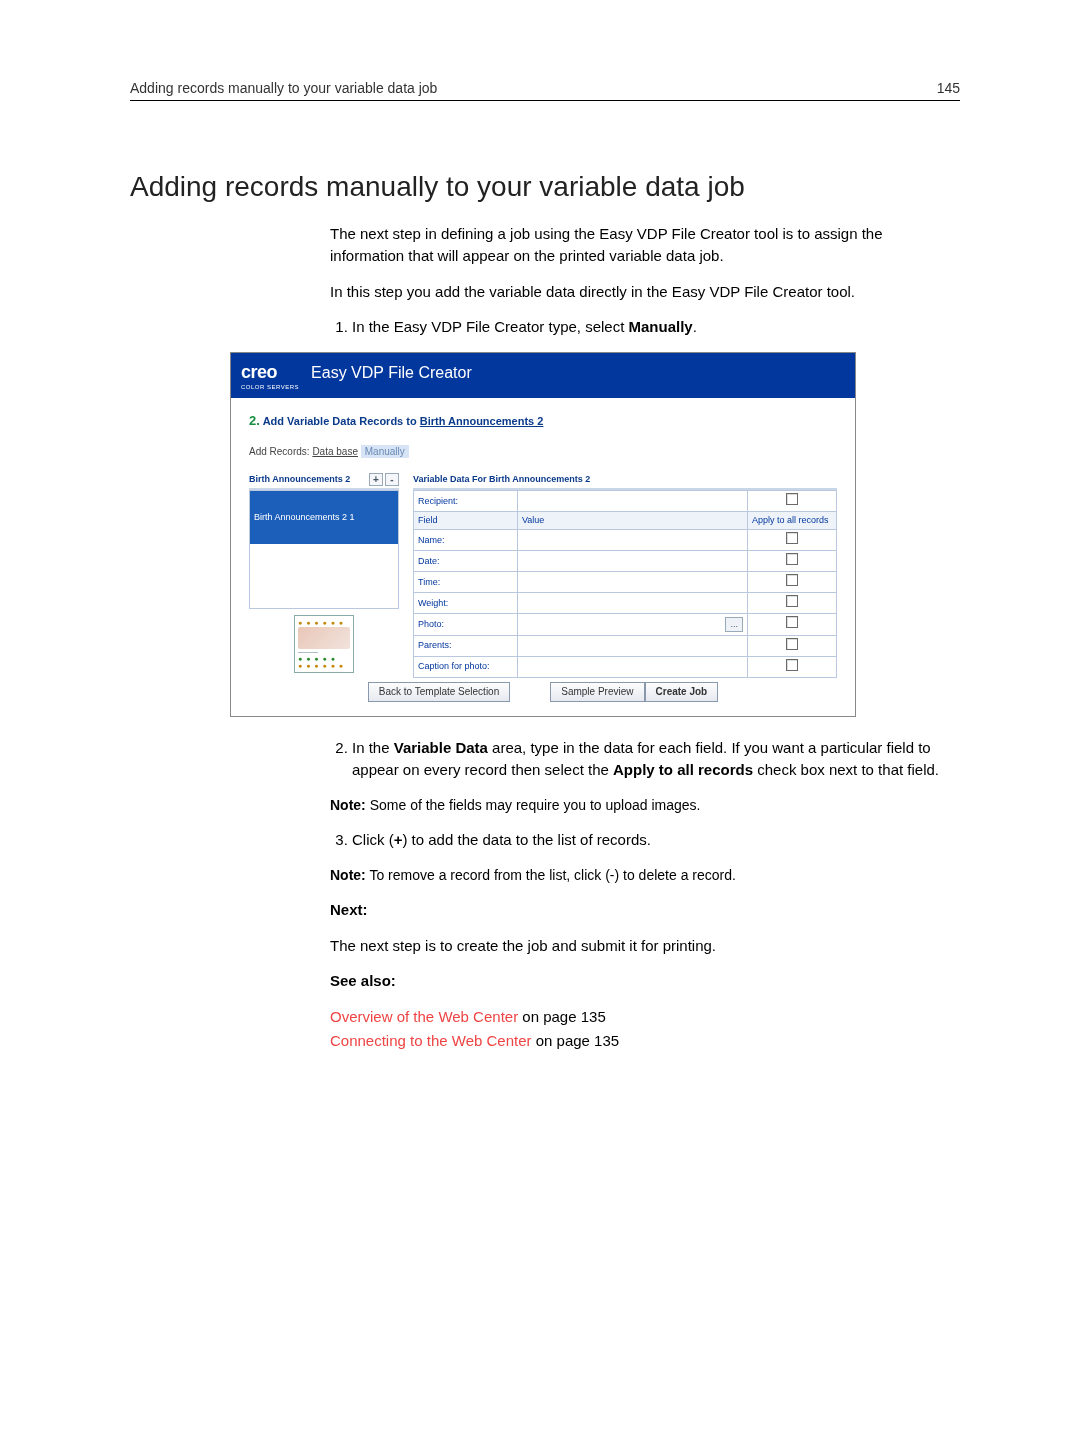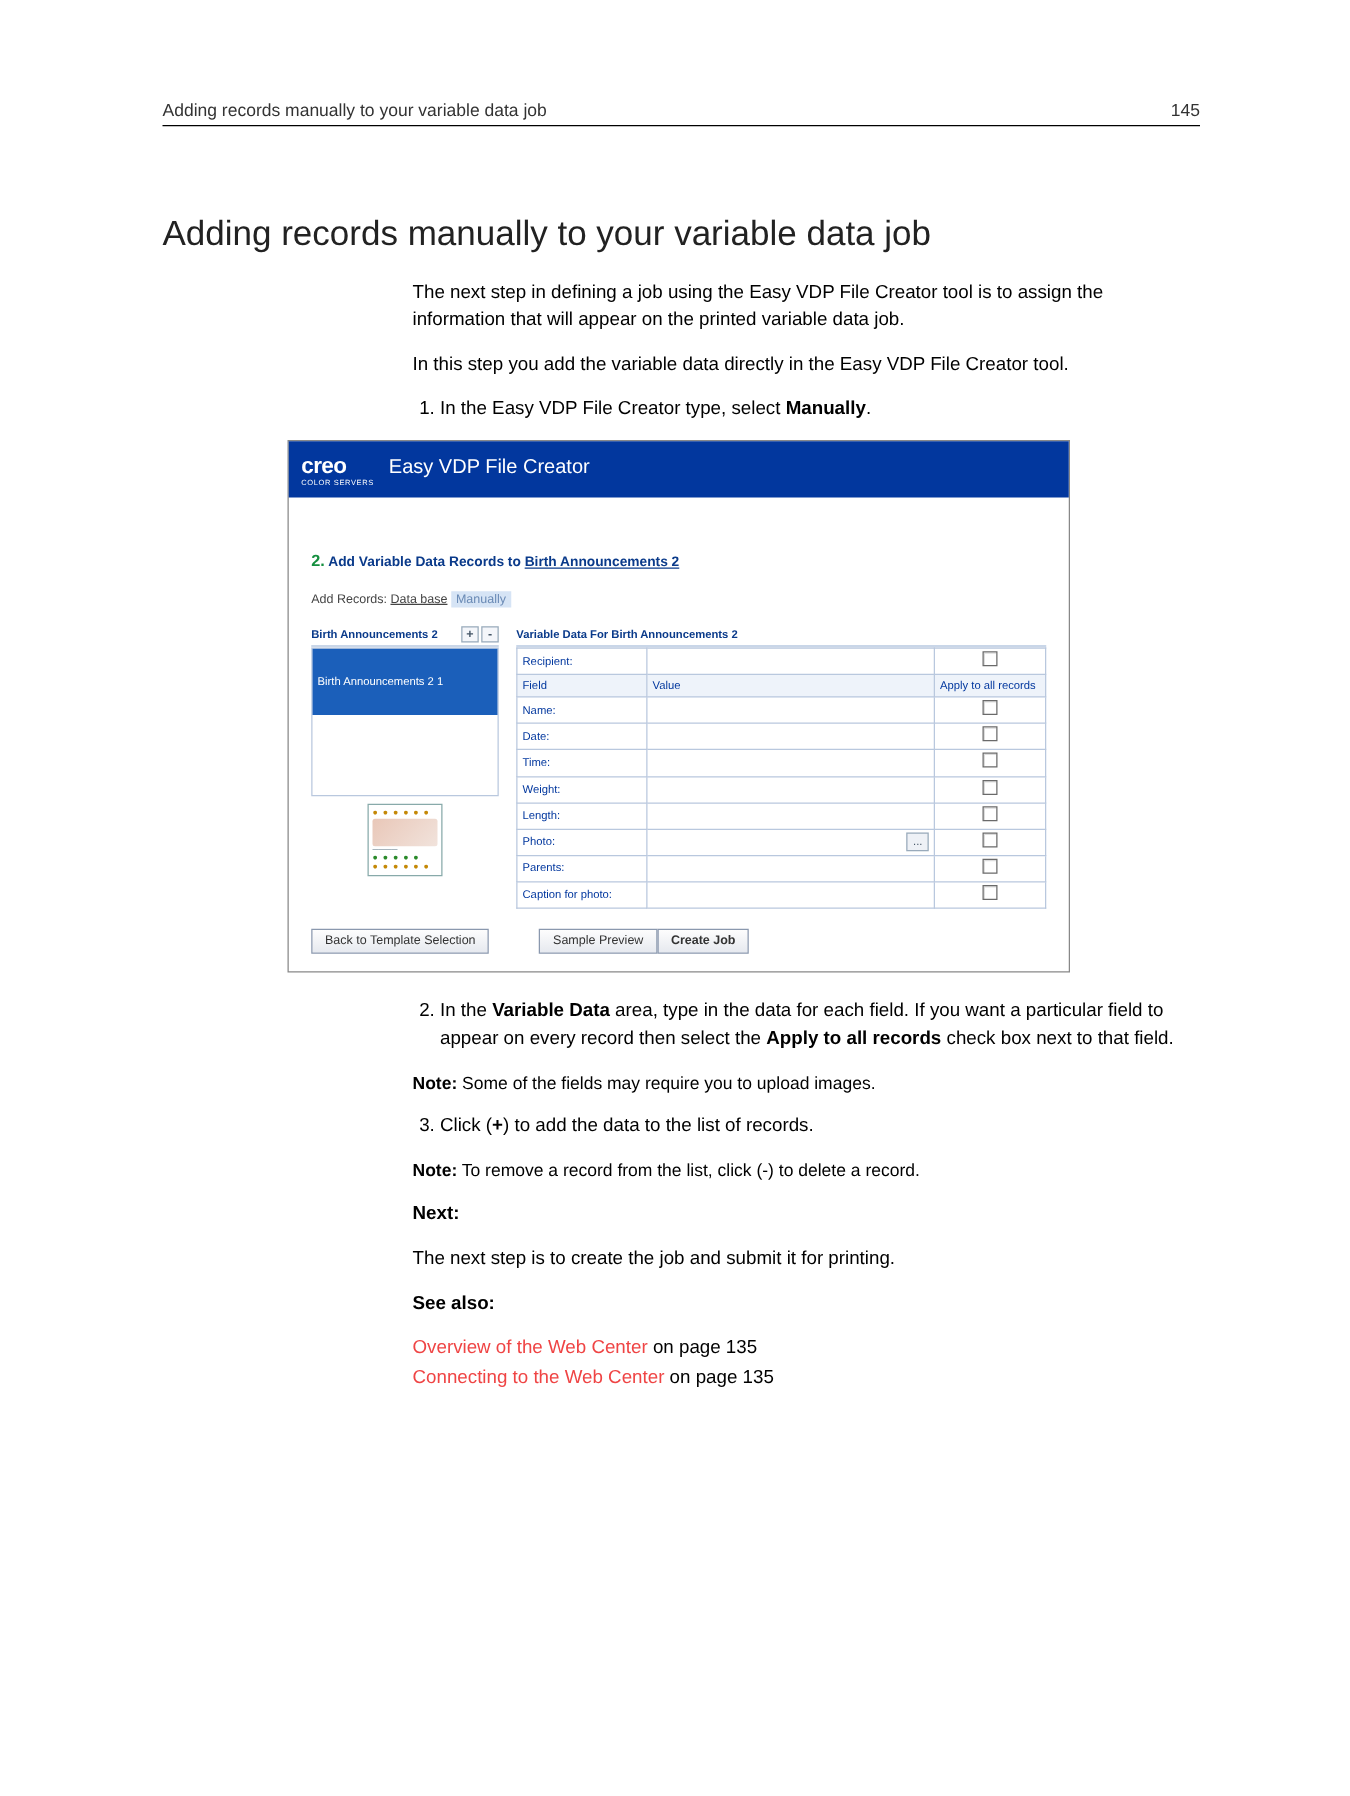--- a/index.html
+++ b/index.html
@@ -60,21 +60,21 @@
     gap: 12px;
   }
   .ss-logo {
     font-weight: bold;
     font-size: 18px;
     letter-spacing: -0.5px;
   }
   .ss-logo-sub { font-size: 6px; display: block; margin-top: -2px; letter-spacing: 0.5px; }
   .ss-title { font-size: 16px; }
   .ss-body { padding: 14px 18px; }
-  .ss-step-line { margin-bottom: 14px; margin-top: 28px; }
+  .ss-step-line { margin-bottom: 14px; }
   .ss-step-num { color: #158f3f; font-weight: bold; font-size: 13px; }
   .ss-step-text { font-weight: bold; color: #0a3a8a; font-size: 11px; }
   .ss-link { color: #0a3a8a; text-decoration: underline; }
   .ss-addrec { margin-bottom: 14px; font-size: 10px; color: #444; }
   .ss-addrec .db { text-decoration: underline; }
   .ss-addrec .man { background: #d6e4f5; padding: 1px 4px; color: #6a8ab5; }
 
   .ss-mid {
     display: flex;
     gap: 14px;
@@ -170,22 +170,22 @@
     background: #eef1f6;
     padding: 0 4px;
     font-size: 9px;
     color: #456;
     float: right;
   }
   .val-cell { color: #333; }
 
   .ss-footer {
     display: flex;
-    justify-content: flex-start;
-    margin-top: 16px;
+    justify-content: center;
+    margin-top: 4px;
   }
   .ss-btn {
     border: 1px solid #8a98ae;
     background: linear-gradient(#fdfdfd,#e6e9ef);
     padding: 2px 10px;
     font-size: 10px;
     color: #333;
   }
   .ss-footer-left { display: flex; gap: 40px; }
 </style>
@@ -283,25 +283,20 @@
                 <td>Time:</td>
                 <td class="val-cell"></td>
                 <td class="chk"><span class="chkbox"></span></td>
               </tr>
               <tr>
                 <td>Weight:</td>
                 <td class="val-cell"></td>
                 <td class="chk"><span class="chkbox"></span></td>
               </tr>
               <tr>
-                <td>Length:</td>
-                <td class="val-cell"></td>
-                <td class="chk"><span class="chkbox"></span></td>
-              </tr>
-              <tr>
                 <td>Photo:</td>
                 <td class="val-cell">
                       <span class="dots-btn">...</span>
                     </td>
                 <td class="chk"><span class="chkbox"></span></td>
               </tr>
               <tr>
                 <td>Parents:</td>
                 <td class="val-cell"></td>
                 <td class="chk"><span class="chkbox"></span></td>

